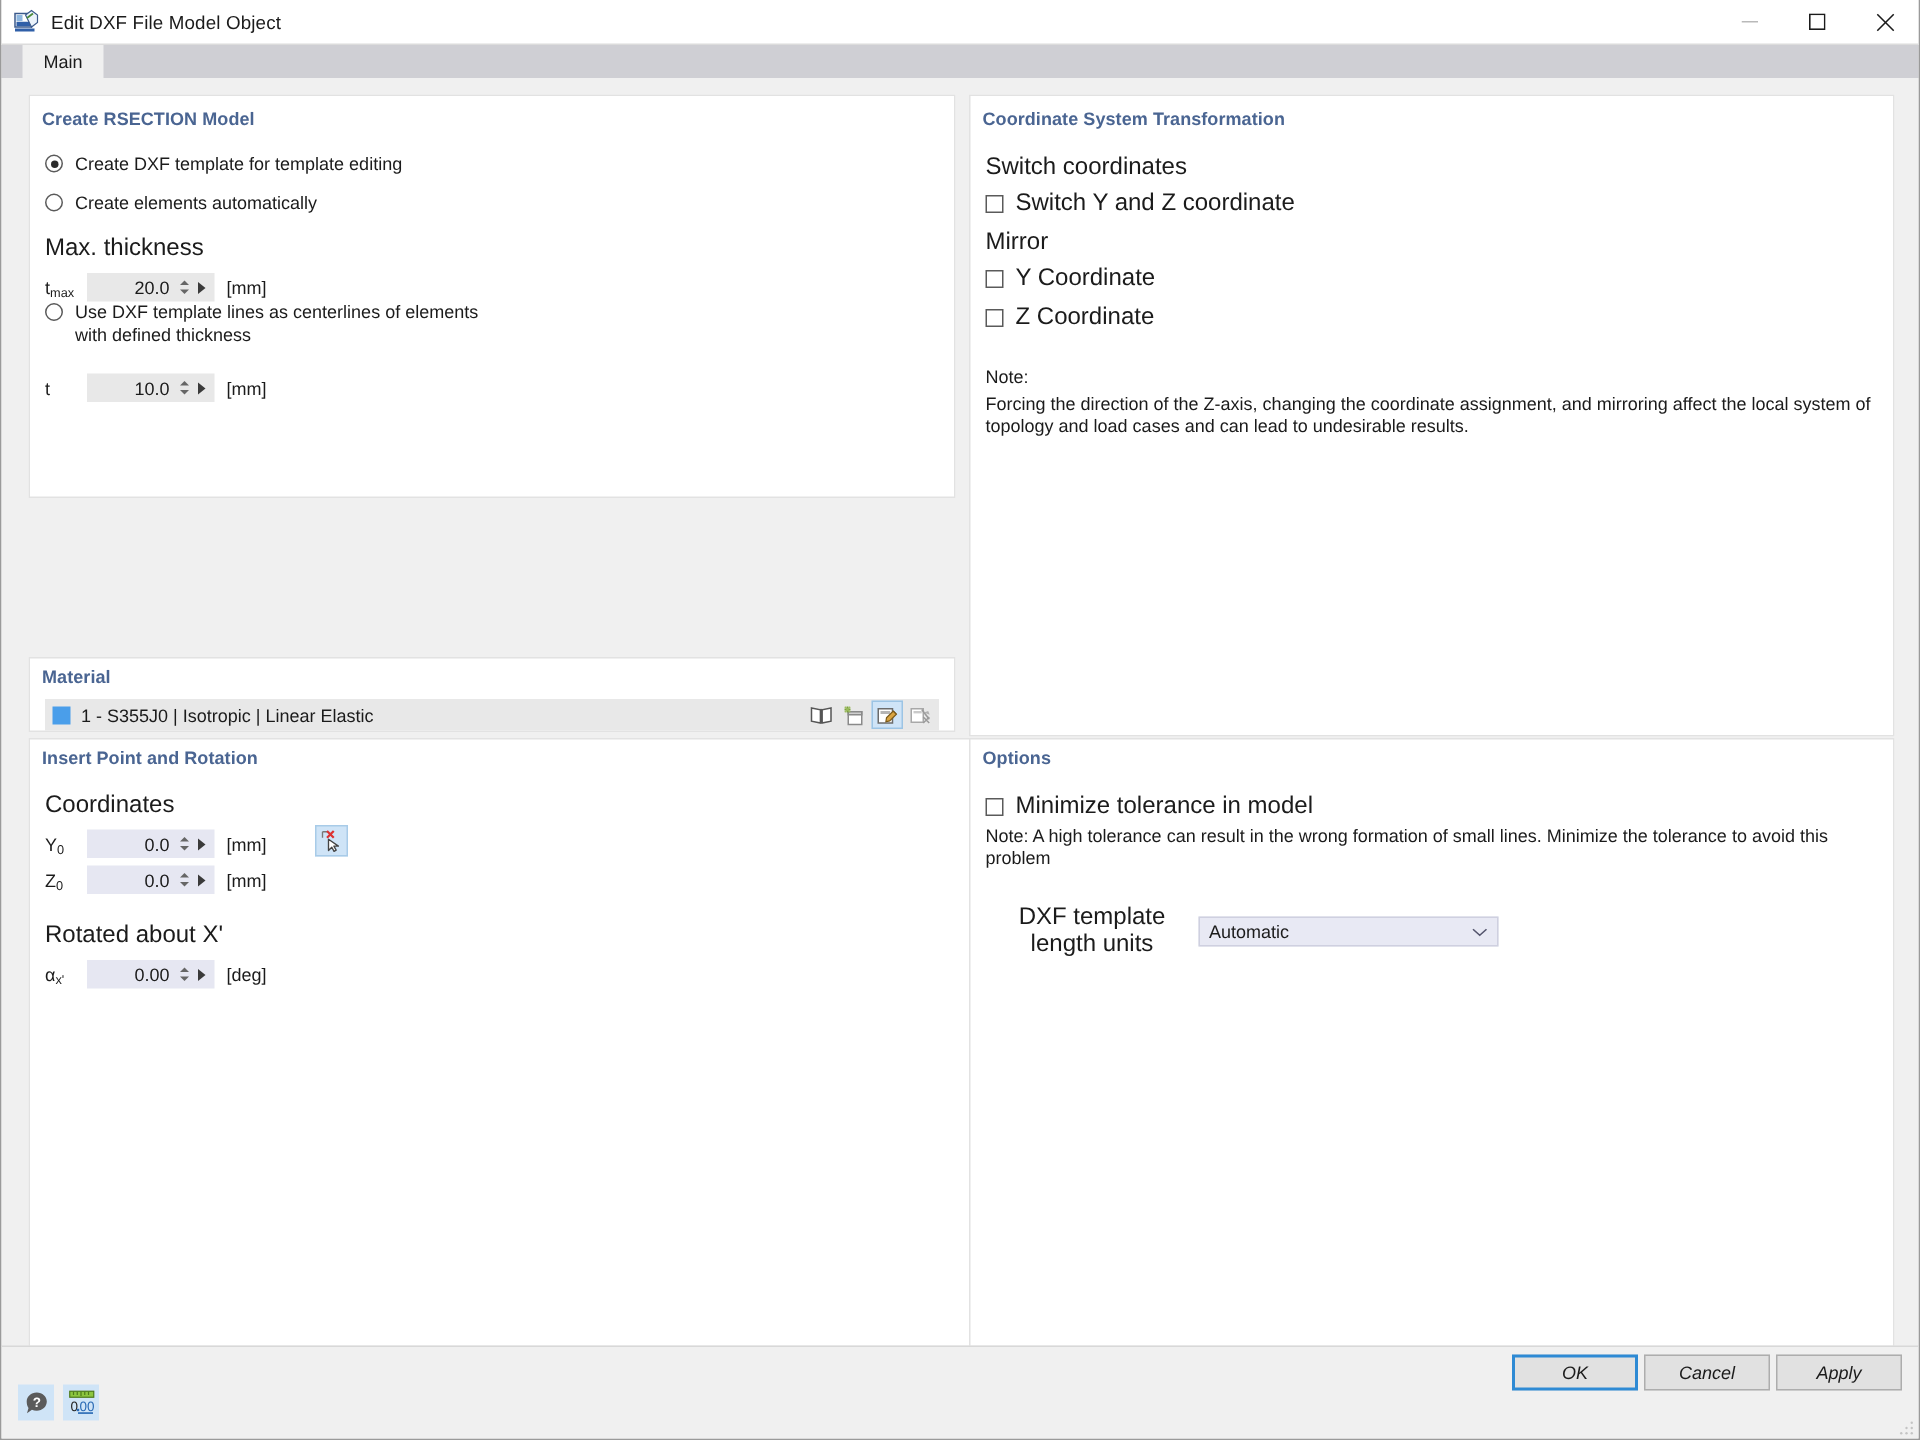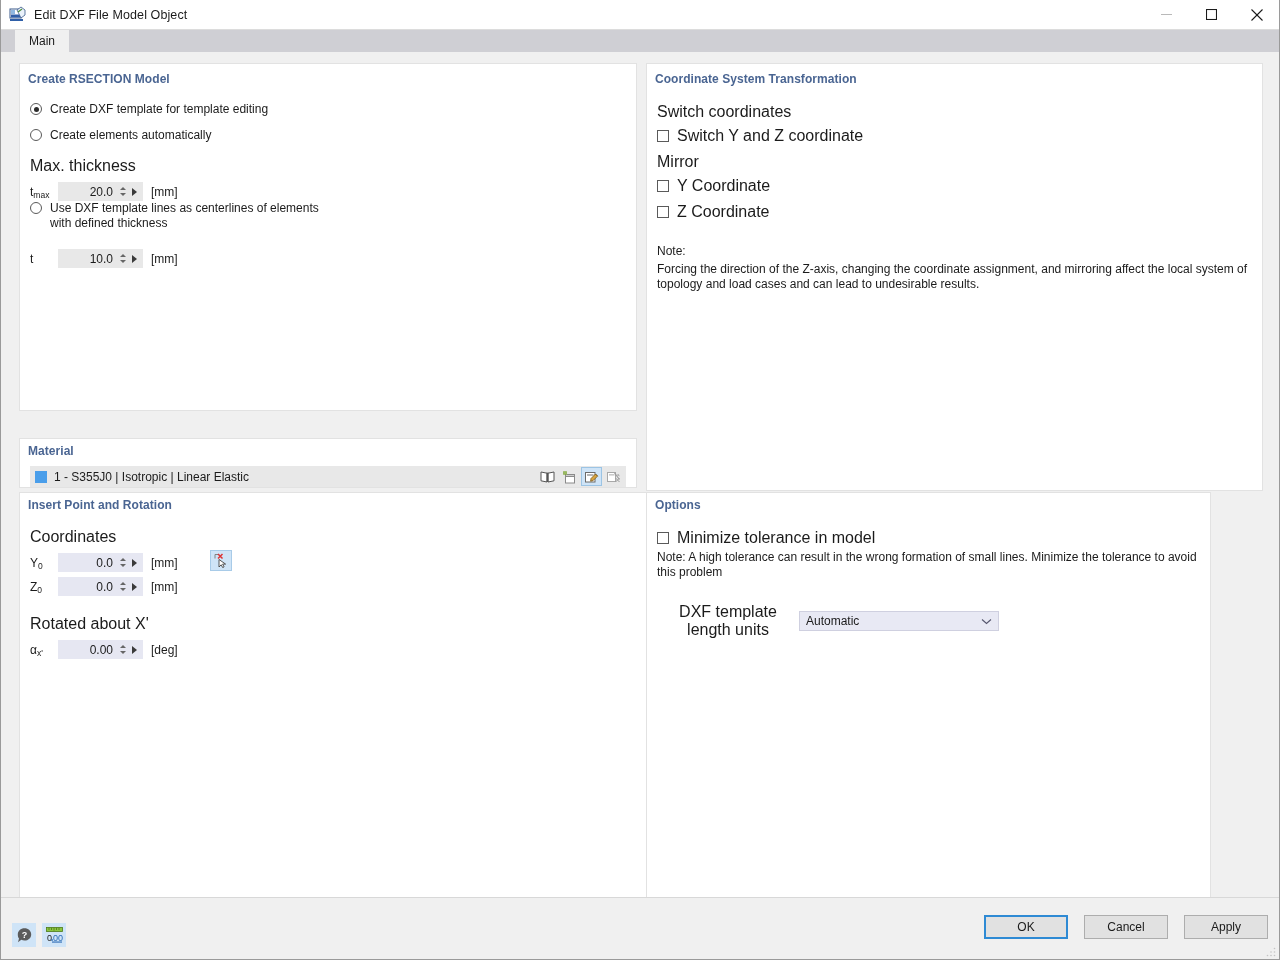--- a/index.html
+++ b/index.html
@@ -134,21 +134,21 @@
   .bb-left { position:absolute; left:11px; top:25px; display:flex; gap:6px; }
   .bb-icon {
     width:24px; height:24px; background:#cfe4f7; display:flex;
     align-items:center; justify-content:center;
   }
   .btn {
     height:24px; width:84px; background:#e1e1e1; border:1px solid #adadad;
     font-size:12px; color:#1b1b1b; display:flex; align-items:center; justify-content:center;
   }
   .btn.primary { border:2px solid #2e8ad4; background:#e1e1e1; }
-  .bb-right { position:absolute; right:11px; top:17px; display:flex; gap:16px; }
+  .bb-right { position:absolute; right:11px; top:5px; display:flex; gap:4px;font-style:italic; }
   .resizer { position:absolute; right:3px; bottom:3px; width:10px; height:10px; opacity:.5; }
 </style>
 </head>
 <body>
 
 <div class="window">
 
   <div class="titlebar">
     <div class="title-icon">
       <svg width="18" height="18" viewBox="0 0 18 18">
@@ -182,21 +182,21 @@
   </div>
 
   <div class="tabstrip">
     <div class="tab">
       <span>Main</span>
     </div>
   </div>
 
   <div class="content">
 
-    <div class="panel" style="left:18px; top:11px; width:618px; height:348px;">
+    <div class="panel" style="left:18px; top:11px; width:618px; height:269px;">
       <div class="panel-title">Create RSECTION Model</div>
       <div class="panel-body">
 
         <div class="radio-row" style="margin-top:10px;">
           <span class="radio checked"></span>
           <span class="radio-label">Create DXF template for template editing</span>
         </div>
 
         <div class="radio-row" style="margin-top:11px;">
           <span class="radio"></span>
@@ -372,21 +372,21 @@
           <span class="checkbox"></span>
           <span class="lbl">Z Coordinate</span>
         </div>
 
         <div class="note-title" style="margin-top:23px;">Note:</div>
         <div class="note-body" style="margin-top:4px; width:608px;">Forcing the direction of the Z-axis, changing the coordinate assignment, and mirroring affect the local system of topology and load cases and can lead to undesirable results.</div>
 
       </div>
     </div>
 
-    <div class="panel" style="left:645px; top:440px; width:565px; height:460px;">
+    <div class="panel" style="left:645px; top:440px; width:617px; height:460px;">
       <div class="panel-title" style="padding-top:5px;">Options</div>
       <div class="panel-body">
 
         <div class="cb-row" style="margin-top:11px;">
           <span class="checkbox"></span>
           <span class="lbl">Minimize tolerance in model</span>
         </div>
 
         <div class="note-body" style="margin-top:3px;">Note: A high tolerance can result in the wrong formation of small lines. Minimize the tolerance to avoid this problem</div>
 

